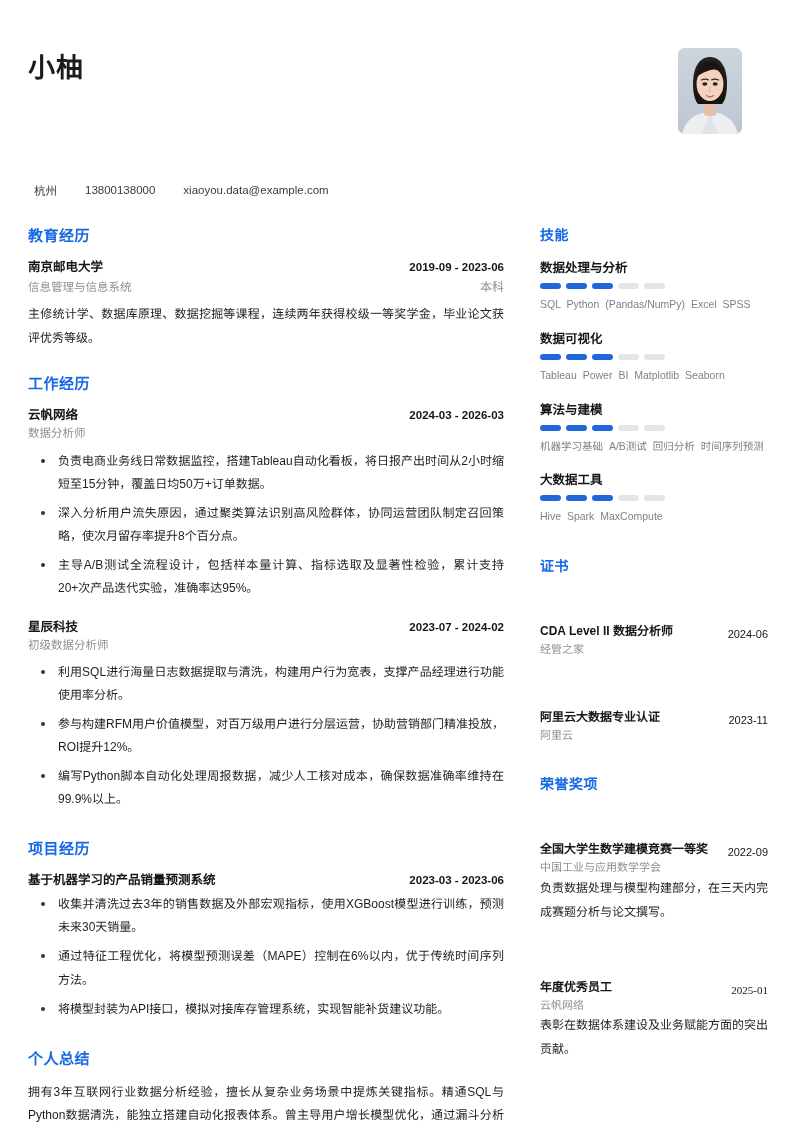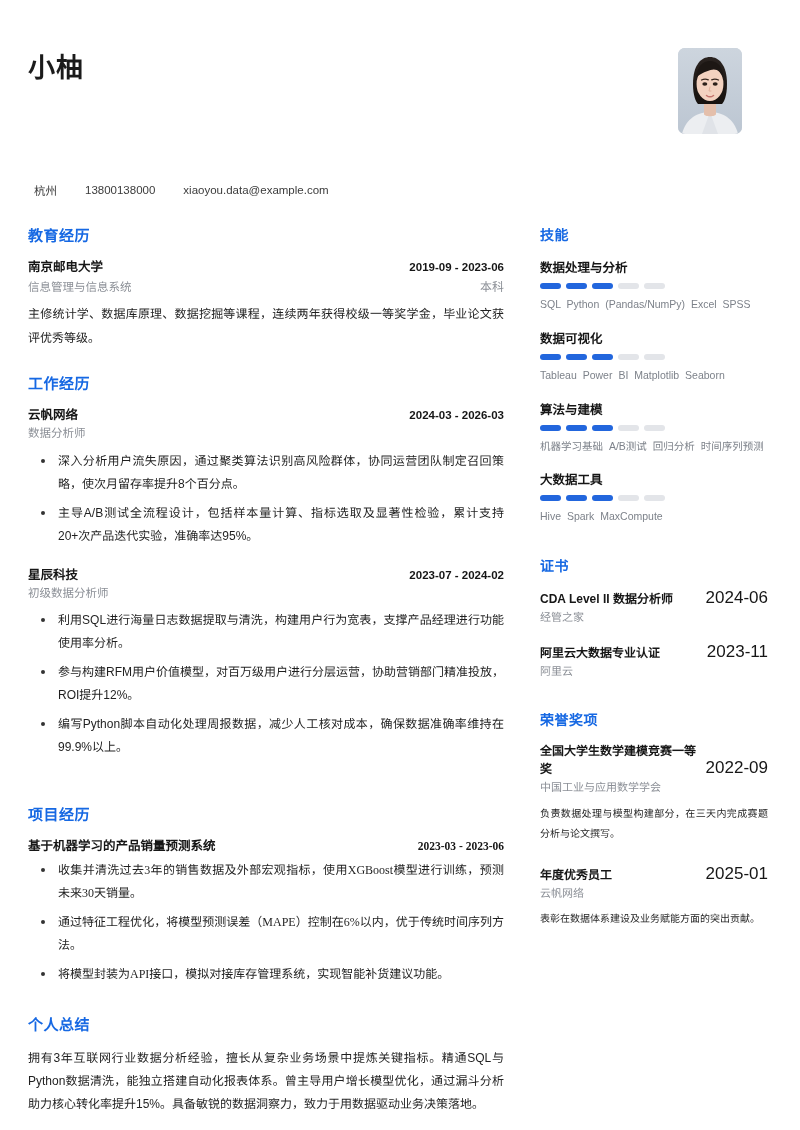--- a/index.html
+++ b/index.html
@@ -212,37 +212,37 @@
     align-items: flex-end;
     gap: 8px;
   }
   .r-title {
     font-size: 12px;
     font-weight: 700;
     color: #161616;
     line-height: 1.5;
   }
   .r-date {
-    font-size: 17px;
+    font-size: 11px;
     font-weight: 400;
     color: #161616;
     white-space: nowrap;
     flex: 0 0 auto;
+    margin-top: 40px;
   }
   .r-sub {
     font-size: 11px;
     color: #8b8f96;
     margin-top: 1px;
     line-height: 1.5;
   }
   .r-desc {
-    font-size: 10px;
+    font-size: 12px;
     color: #1f1f1f;
     line-height: 2.0;
-    margin-top: 8px;
     text-align: justify;
   }
 </style>
 </head>
 <body>
 
 <div class="page">
 
   <div class="header">
     <div class="header-left">
@@ -321,20 +321,21 @@
 
         <div class="entry">
           <div class="entry-row">
             <div class="entry-title">云帆网络</div>
             <div class="entry-date">2024-03 - 2026-03</div>
           </div>
           <div class="entry-sub-row">
             <div class="entry-sub">数据分析师</div>
           </div>
           <div class="bullets">
+            <div class="bullet">负责电商业务线日常数据监控，搭建Tableau自动化看板，将日报产出时间从2小时缩短至15分钟，覆盖日均50万+订单数据。</div>
             <div class="bullet">深入分析用户流失原因，通过聚类算法识别高风险群体，协同运营团队制定召回策略，使次月留存率提升8个百分点。</div>
             <div class="bullet">主导A/B测试全流程设计，包括样本量计算、指标选取及显著性检验，累计支持20+次产品迭代实验，准确率达95%。</div>
           </div>
         </div>
 
         <div class="entry" style="margin-top:18px;">
           <div class="entry-row">
             <div class="entry-title">星辰科技</div>
             <div class="entry-date">2023-07 - 2024-02</div>
           </div>
@@ -342,21 +343,21 @@
             <div class="entry-sub">初级数据分析师</div>
           </div>
           <div class="bullets">
             <div class="bullet">利用SQL进行海量日志数据提取与清洗，构建用户行为宽表，支撑产品经理进行功能使用率分析。</div>
             <div class="bullet">参与构建RFM用户价值模型，对百万级用户进行分层运营，协助营销部门精准投放，ROI提升12%。</div>
             <div class="bullet">编写Python脚本自动化处理周报数据，减少人工核对成本，确保数据准确率维持在99.9%以上。</div>
           </div>
         </div>
       </div>
 
-      <div class="section" style="margin-top:44px;font-family:Liberation Serif, serif;">
+      <div class="section" style="margin-top:26px;">
         <div class="sec-title">项目经历</div>
 
         <div class="entry">
           <div class="entry-row">
             <div class="entry-title">基于机器学习的产品销量预测系统</div>
             <div class="entry-date">2023-03 - 2023-06</div>
           </div>
           <div class="bullets" style="margin-top:4px;">
             <div class="bullet">收集并清洗过去3年的销售数据及外部宏观指标，使用XGBoost模型进行训练，预测未来30天销量。</div>
             <div class="bullet">通过特征工程优化，将模型预测误差（MAPE）控制在6%以内，优于传统时间序列方法。</div>
@@ -451,21 +452,21 @@
 
         <div class="r-entry">
           <div class="r-row">
             <div class="r-title">全国大学生数学建模竞赛一等奖</div>
             <div class="r-date">2022-09</div>
           </div>
           <div class="r-sub">中国工业与应用数学学会</div>
           <div class="r-desc">负责数据处理与模型构建部分，在三天内完成赛题分析与论文撰写。</div>
         </div>
 
-        <div class="r-entry" style="margin-top:20px;">
+        <div class="r-entry" style="margin-top:20px;font-family:Liberation Serif, serif;">
           <div class="r-row">
             <div class="r-title">年度优秀员工</div>
             <div class="r-date">2025-01</div>
           </div>
           <div class="r-sub">云帆网络</div>
           <div class="r-desc">表彰在数据体系建设及业务赋能方面的突出贡献。</div>
         </div>
       </div>
 
     </div>

